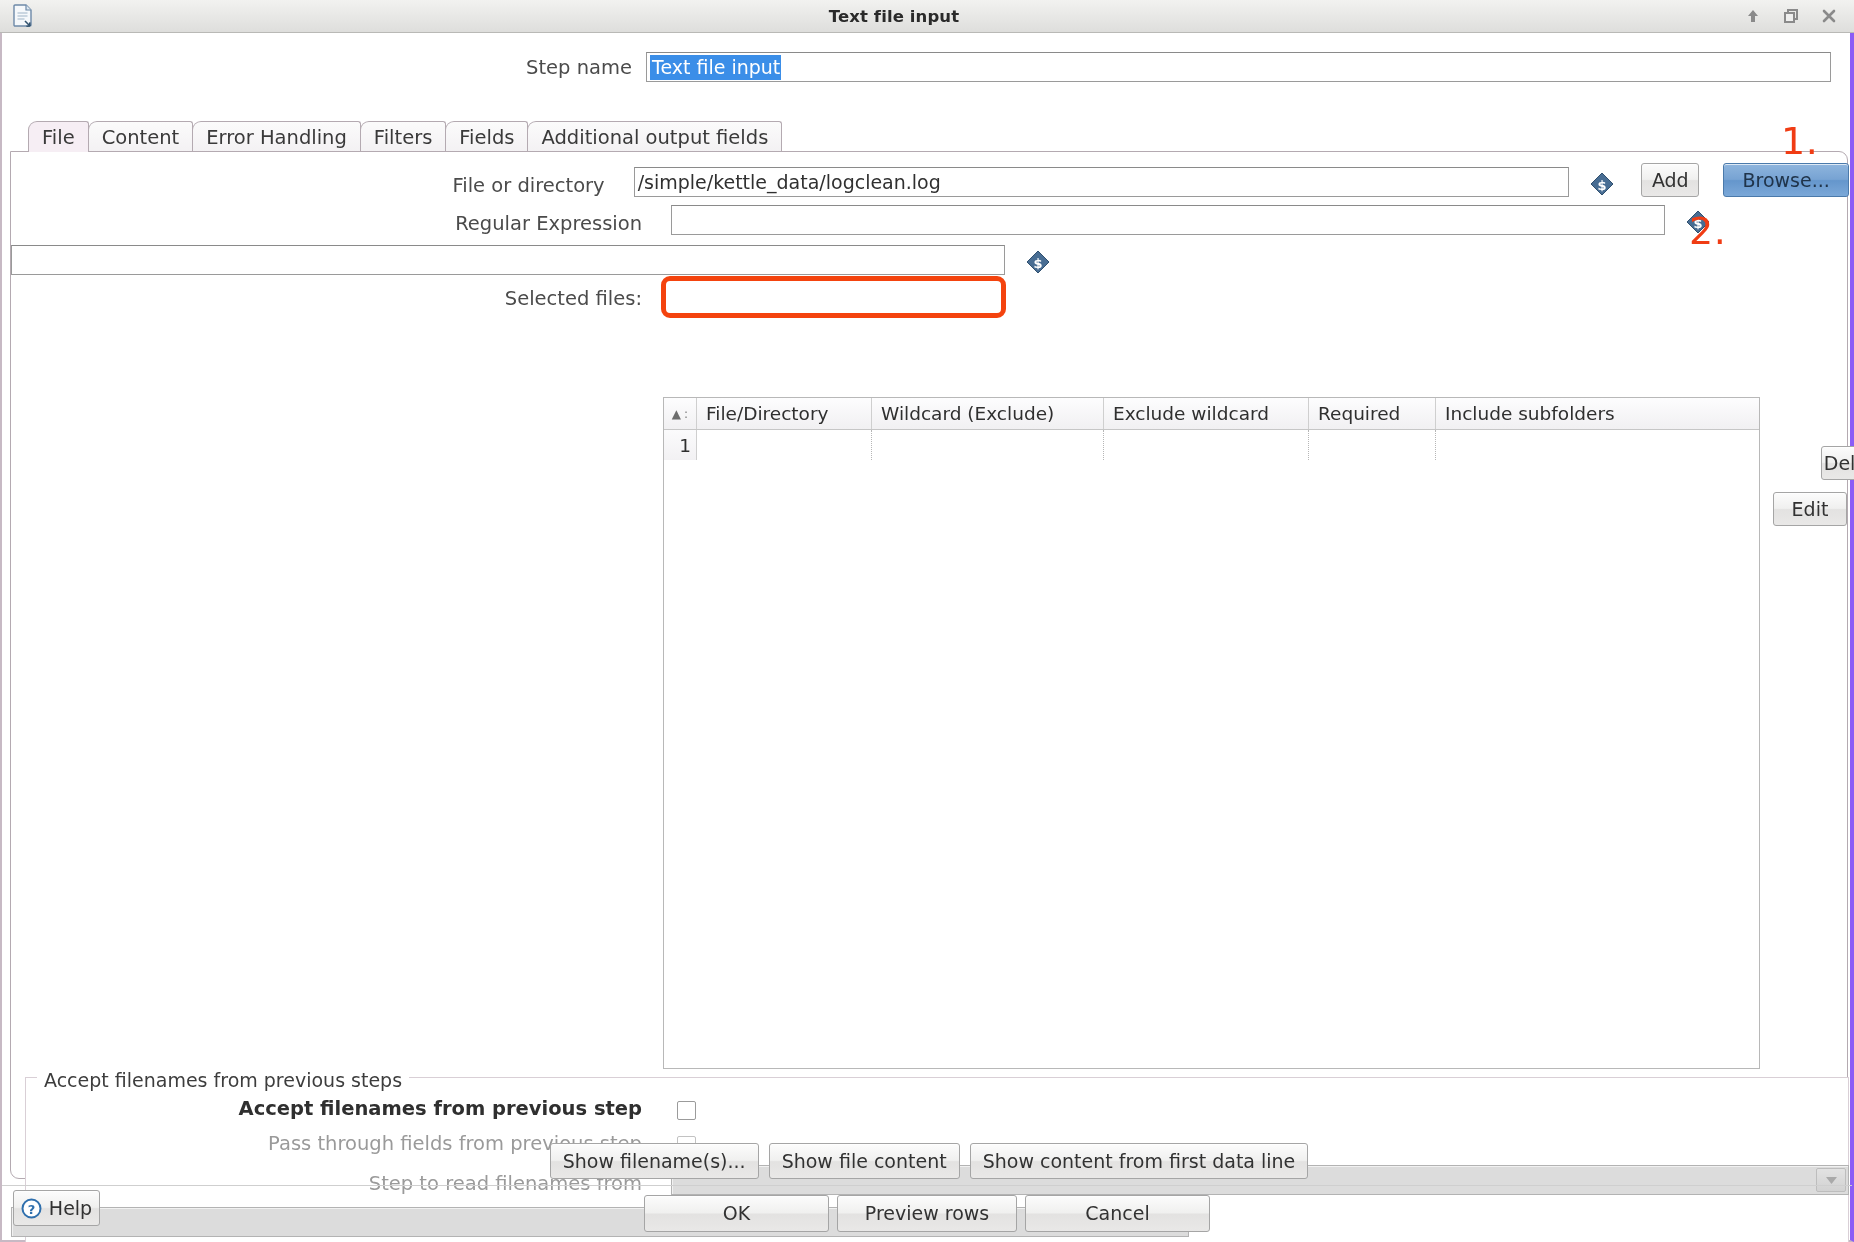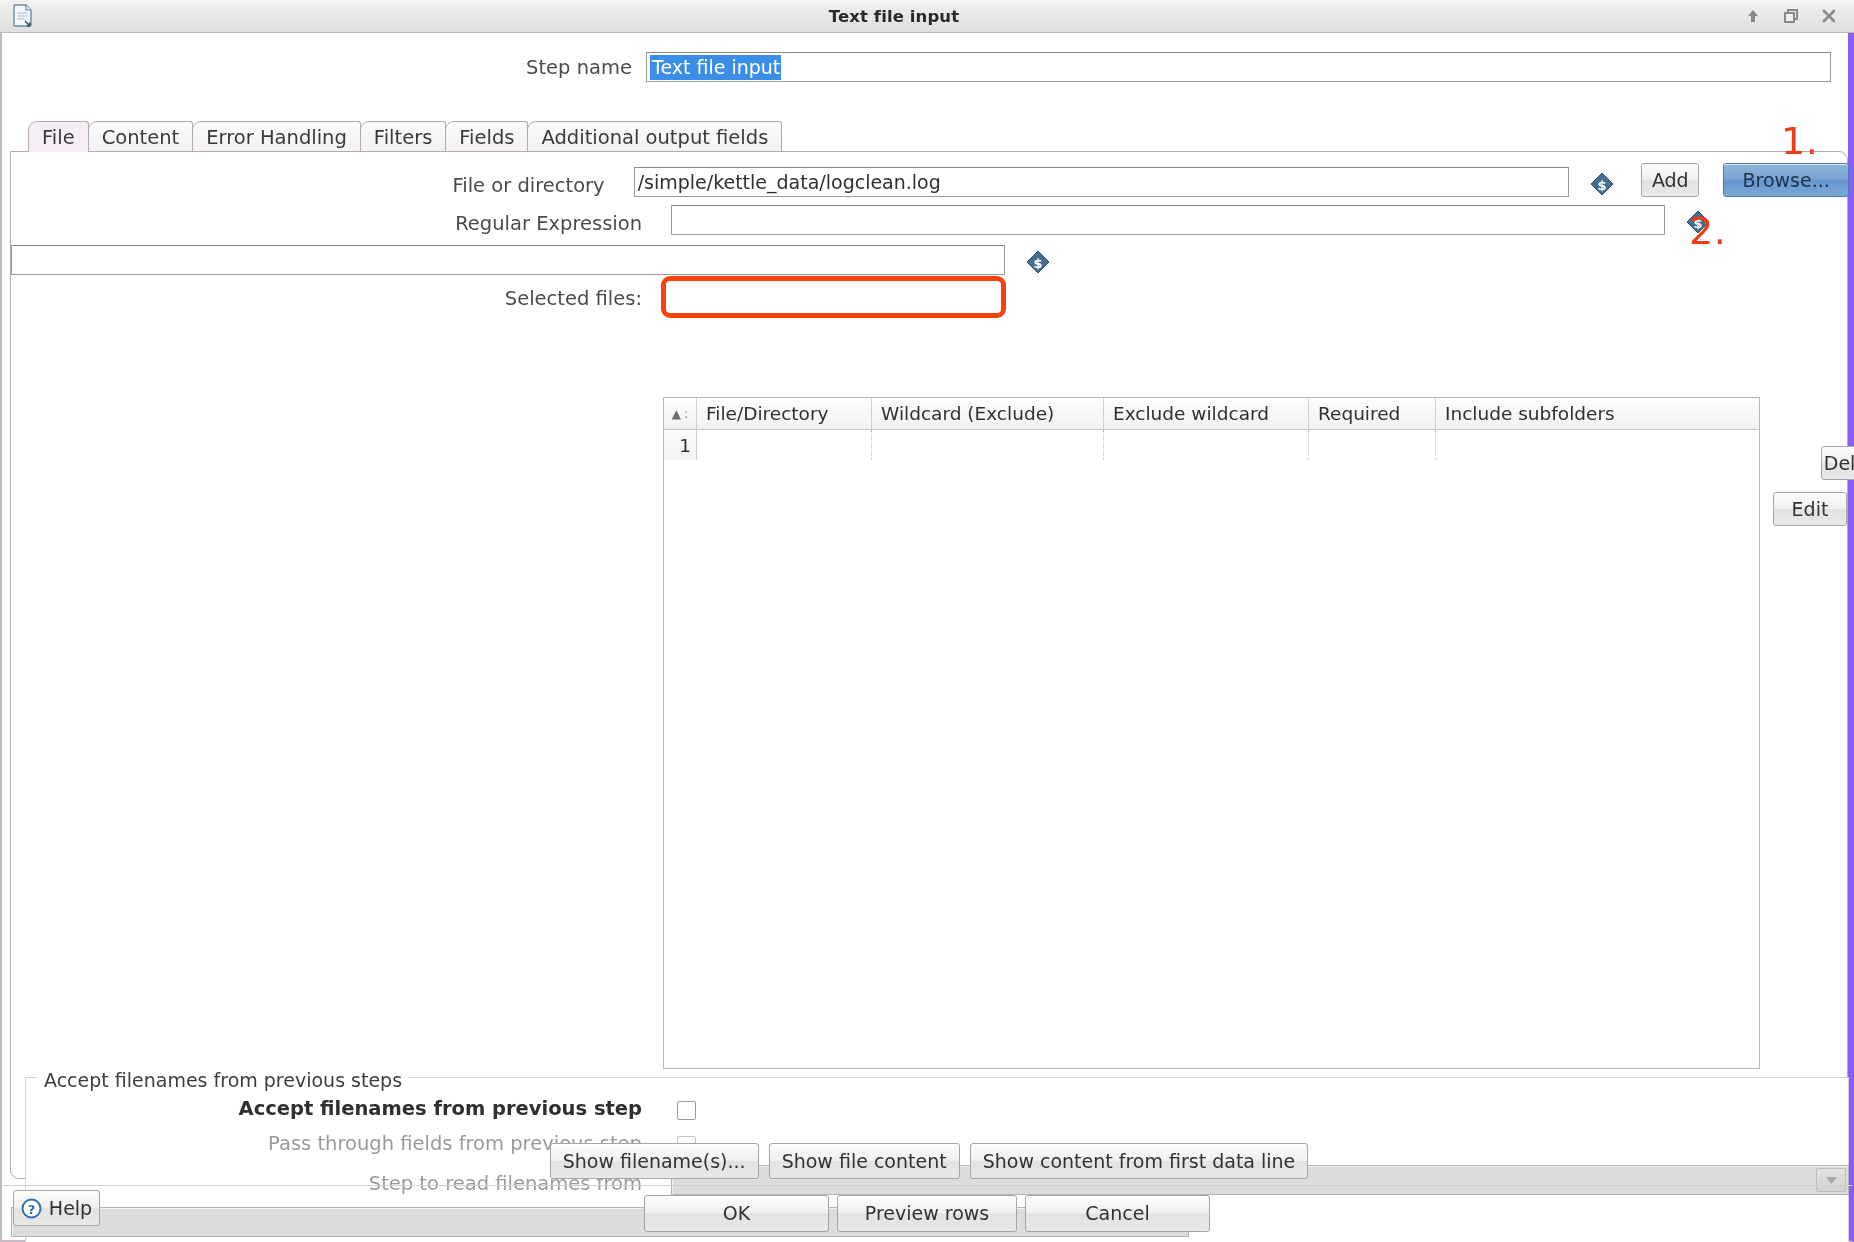--- a/index.html
+++ b/index.html
@@ -25,21 +25,21 @@
     color: #2a2a2a; letter-spacing: .1px;
   }
   #titlebar .tb-controls { display: flex; align-items: center; gap: 16px; padding-right: 14px; }
   .tb-btn { width: 22px; height: 22px; display:flex; align-items:center; justify-content:center; cursor: default;}
 
   
   #dialog {
     position: absolute; left: 0; top: 33px; width: 1854px; height: 1209px;
     background: #ffffff;
     border-left: 2px solid #c7b9c4;
-    border-right: 6px solid #8b5cf6;
+    border-right: 4px solid #8b5cf6;
     border-bottom: 2px solid #c7b9c4;
   }
 
   
   #steprow {
     position: absolute; left: 0; top: 14px; width: 1854px; height: 40px;
     display: flex; align-items: center;
   }
   .lbl { font-size: 19.5px; color: #4b4b4b; }
   #steprow .lbl { width: 644px; text-align: right; padding-right: 14px; }

